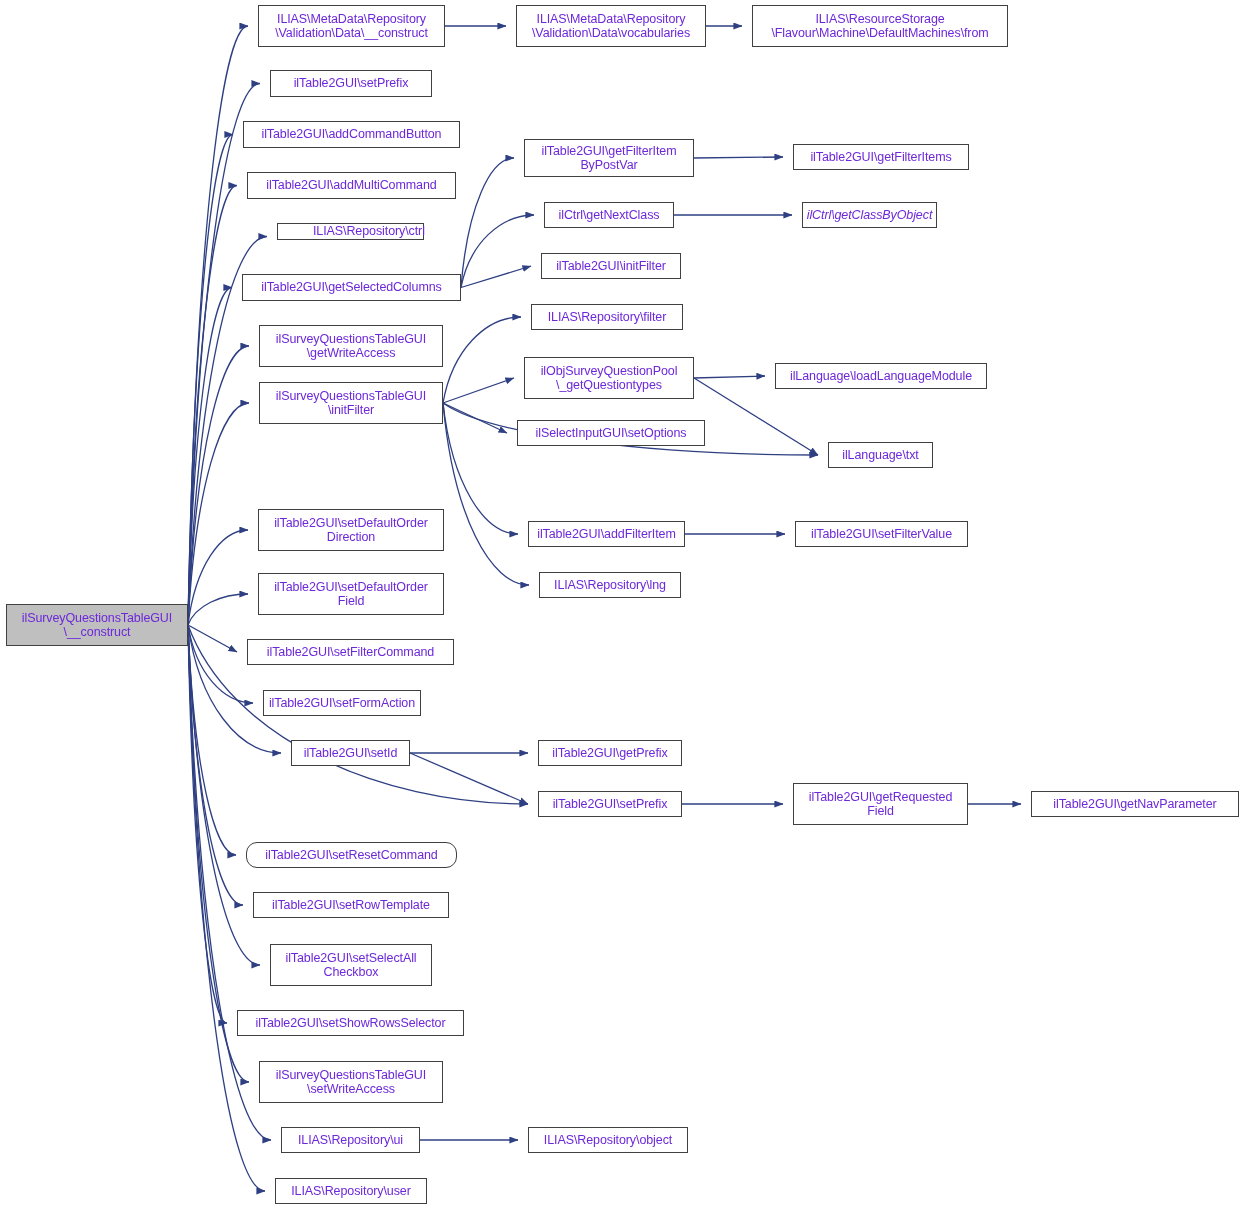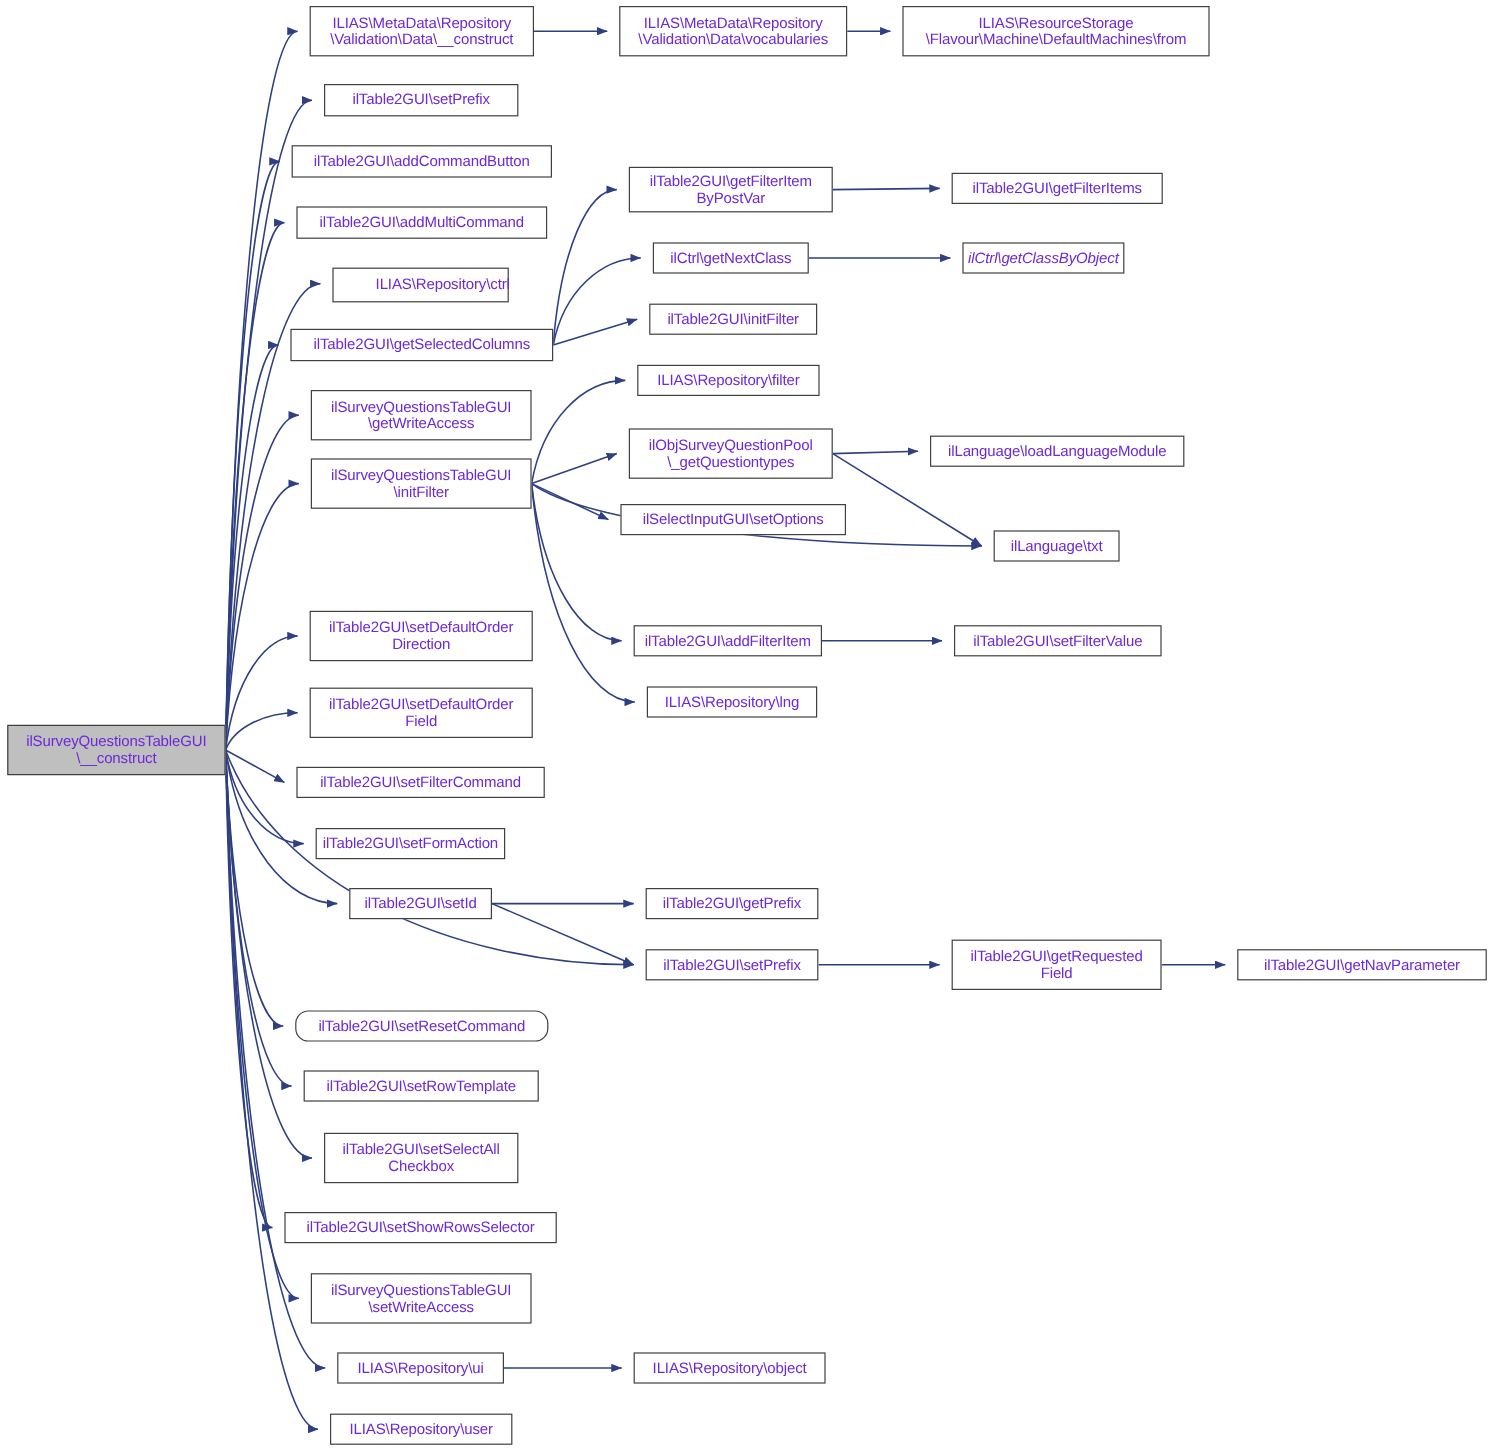--- a/index.html
+++ b/index.html
@@ -111,21 +111,21 @@
 \__construct</span></div>
       <div class="node" style="left: 258px; top: 5px; width: 187px; height: 42px;"><span class="lbl">ILIAS\MetaData\Repository
 \Validation\Data\__construct</span></div>
       <div class="node" style="left: 516px; top: 5px; width: 190px; height: 42px;"><span class="lbl">ILIAS\MetaData\Repository
 \Validation\Data\vocabularies</span></div>
       <div class="node" style="left: 752px; top: 5px; width: 256px; height: 42px;"><span class="lbl">ILIAS\ResourceStorage
 \Flavour\Machine\DefaultMachines\from</span></div>
       <div class="node" style="left: 270px; top: 70px; width: 162px; height: 27px;"><span class="lbl">ilTable2GUI\setPrefix</span></div>
       <div class="node" style="left: 243px; top: 121px; width: 217px; height: 27px;"><span class="lbl">ilTable2GUI\addCommandButton</span></div>
       <div class="node" style="left: 247px; top: 172px; width: 209px; height: 27px;"><span class="lbl">ilTable2GUI\addMultiCommand</span></div>
-      <div class="node" style="left: 277px; top: 223px; width: 147px; height: 29px; padding-left: 32px;"><span class="lbl">ILIAS\Repository\ctrl</span></div>
+      <div class="node" style="left: 277px; top: 223px; width: 147px; height: 17px; padding-left: 32px;"><span class="lbl">ILIAS\Repository\ctrl</span></div>
       <div class="node" style="left: 242px; top: 274px; width: 219px; height: 27px;"><span class="lbl">ilTable2GUI\getSelectedColumns</span></div>
       <div class="node" style="left: 524px; top: 139px; width: 170px; height: 38px;"><span class="lbl">ilTable2GUI\getFilterItem
 ByPostVar</span></div>
       <div class="node" style="left: 793px; top: 144px; width: 176px; height: 26px;"><span class="lbl">ilTable2GUI\getFilterItems</span></div>
       <div class="node" style="left: 544px; top: 202px; width: 130px; height: 26px;"><span class="lbl">ilCtrl\getNextClass</span></div>
       <div class="node" style="left: 802px; top: 202px; width: 135px; height: 26px; font-style: italic;"><span class="lbl">ilCtrl\getClassByObject</span></div>
       <div class="node" style="left: 541px; top: 253px; width: 140px; height: 26px;"><span class="lbl">ilTable2GUI\initFilter</span></div>
       <div class="node" style="left: 531px; top: 304px; width: 152px; height: 26px;"><span class="lbl">ILIAS\Repository\filter</span></div>
       <div class="node" style="left: 259px; top: 325px; width: 184px; height: 42px;"><span class="lbl">ilSurveyQuestionsTableGUI
 \getWriteAccess</span></div>

